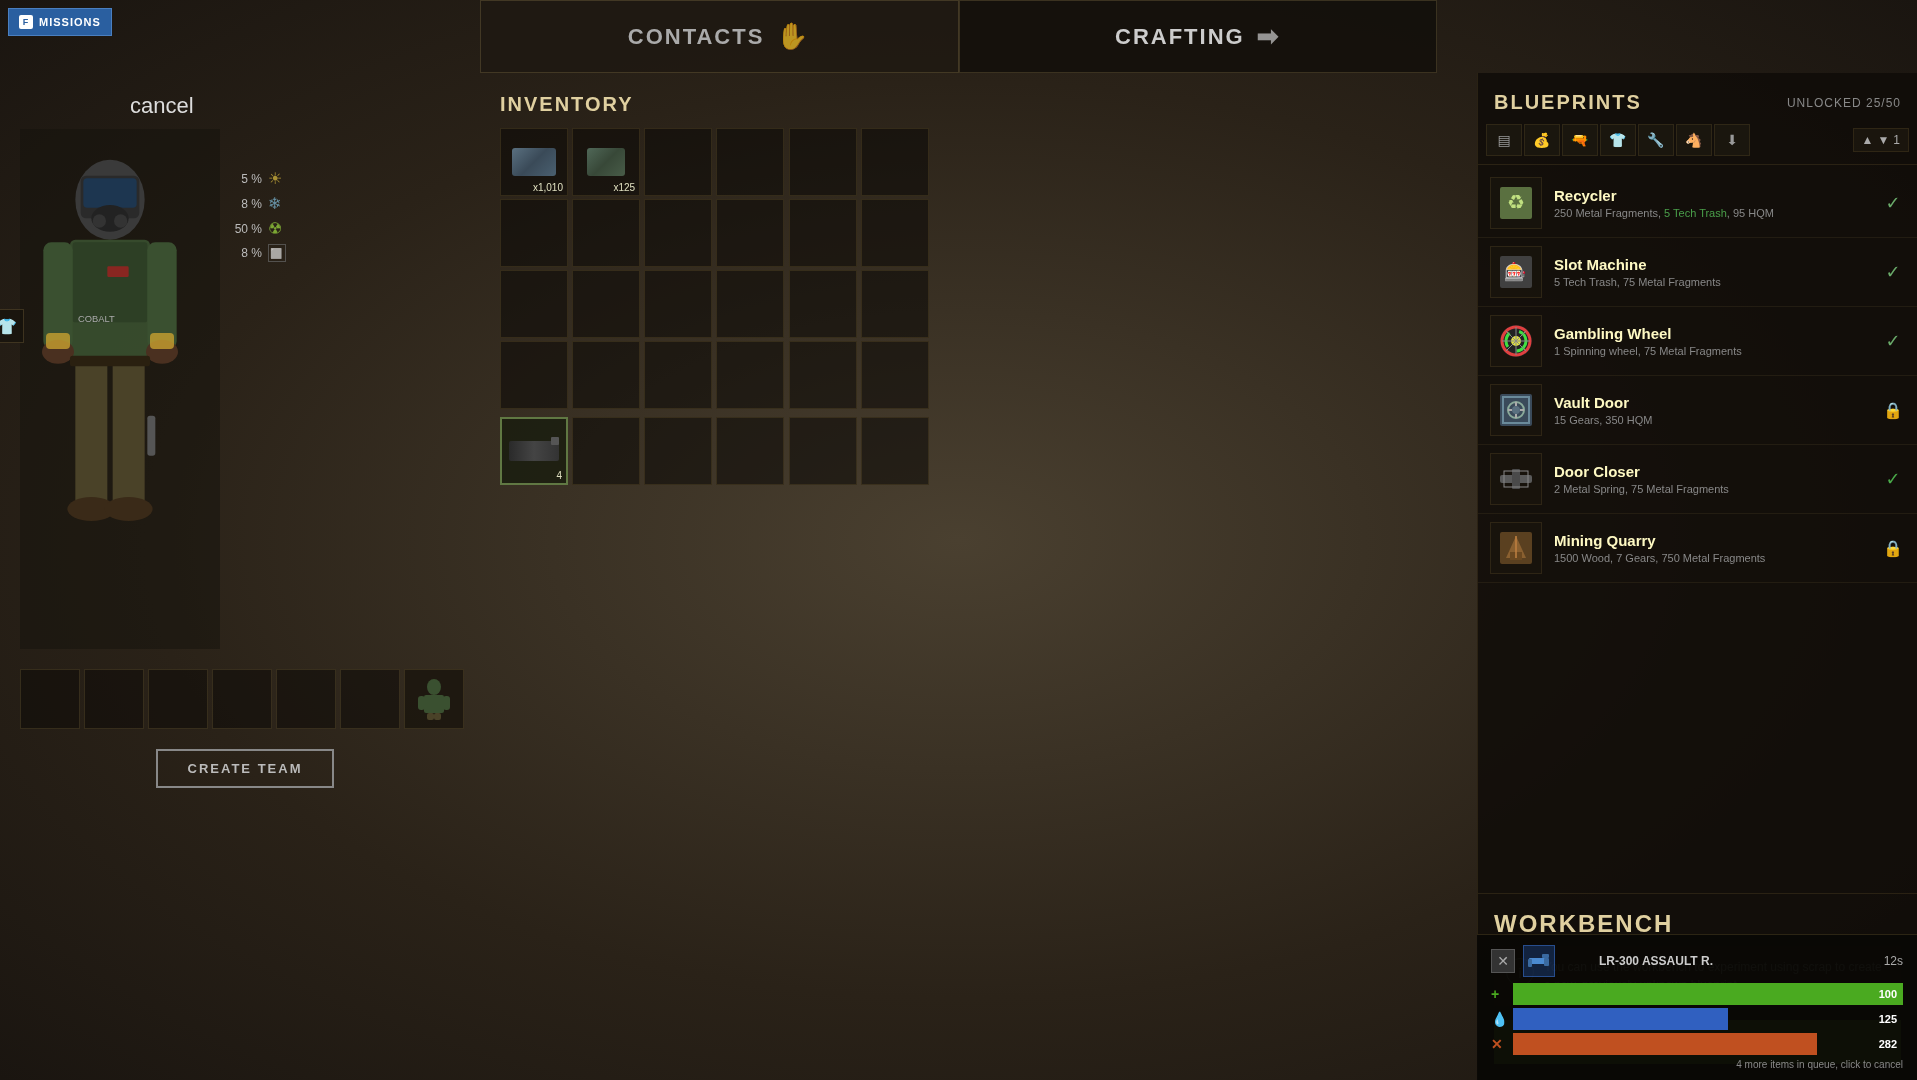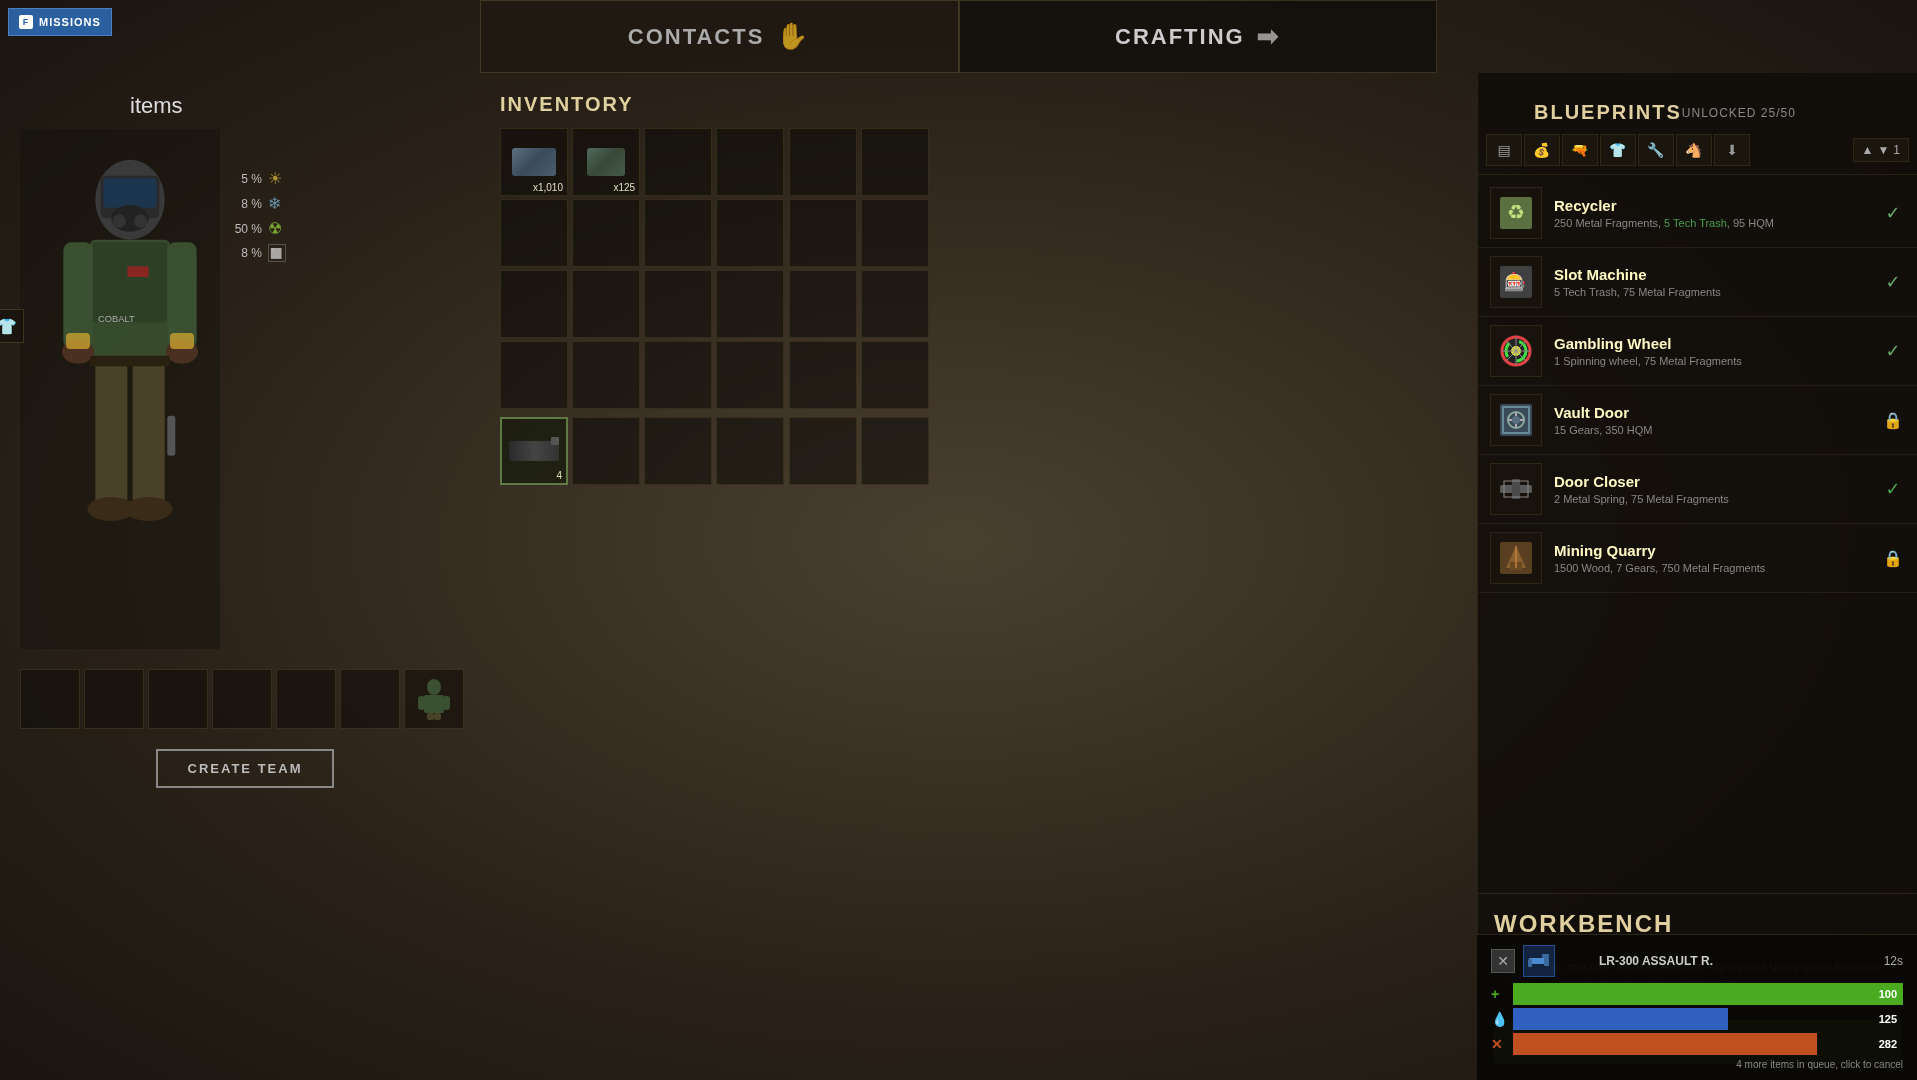--- a/index.html
+++ b/index.html
@@ -106,21 +106,21 @@
       width: 100%;
       padding: 0 10px;
     }
 
     .char-figure {
       width: 200px;
       height: 520px;
       background: rgba(20,18,12,0.5);
       display: flex;
       align-items: center;
-      justify-content: flex-end;
+      justify-content: flex-start;
       flex-shrink: 0;
       position: relative;
     }
 
     .char-svg {
       width: 180px;
       height: 480px;
     }
 
     .char-slots-right {
@@ -275,23 +275,22 @@
       z-index: 5;
       background: rgba(15,12,8,0.85);
       border-left: 1px solid rgba(80,65,35,0.4);
       display: flex;
       flex-direction: column;
     }
 
     .blueprints-header {
       display: flex;
       align-items: center;
-      justify-content: flex-start;
-      padding: 28px 16px 10px;
-      margin-left: 40px;
+      justify-content: space-between;
+      padding: 18px 16px 10px;
     }
     .blueprints-title {
       font-size: 20px;
       font-weight: bold;
       color: #e0d0a0;
       letter-spacing: 2px;
     }
     .unlocked-text {
       font-size: 12px;
       color: #888;
@@ -568,21 +567,21 @@
     <span>CONTACTS</span>
     <span class="nav-icon">✋</span>
   </div>
   <div class="nav-tab active">
     <span>CRAFTING</span>
     <span class="nav-icon">➡</span>
   </div>
 </nav>
 
 <div class="left-panel">
-  <div class="player-name">items</div>
+  <div class="player-name">cancel</div>
 
   <div class="character-area">
 
     <div style="position:relative;">
 
       <div style="position:absolute; top:180px; left:-30px; z-index:10;">
         <div class="slot-icon">👕</div>
       </div>
       <div class="char-figure">
 

